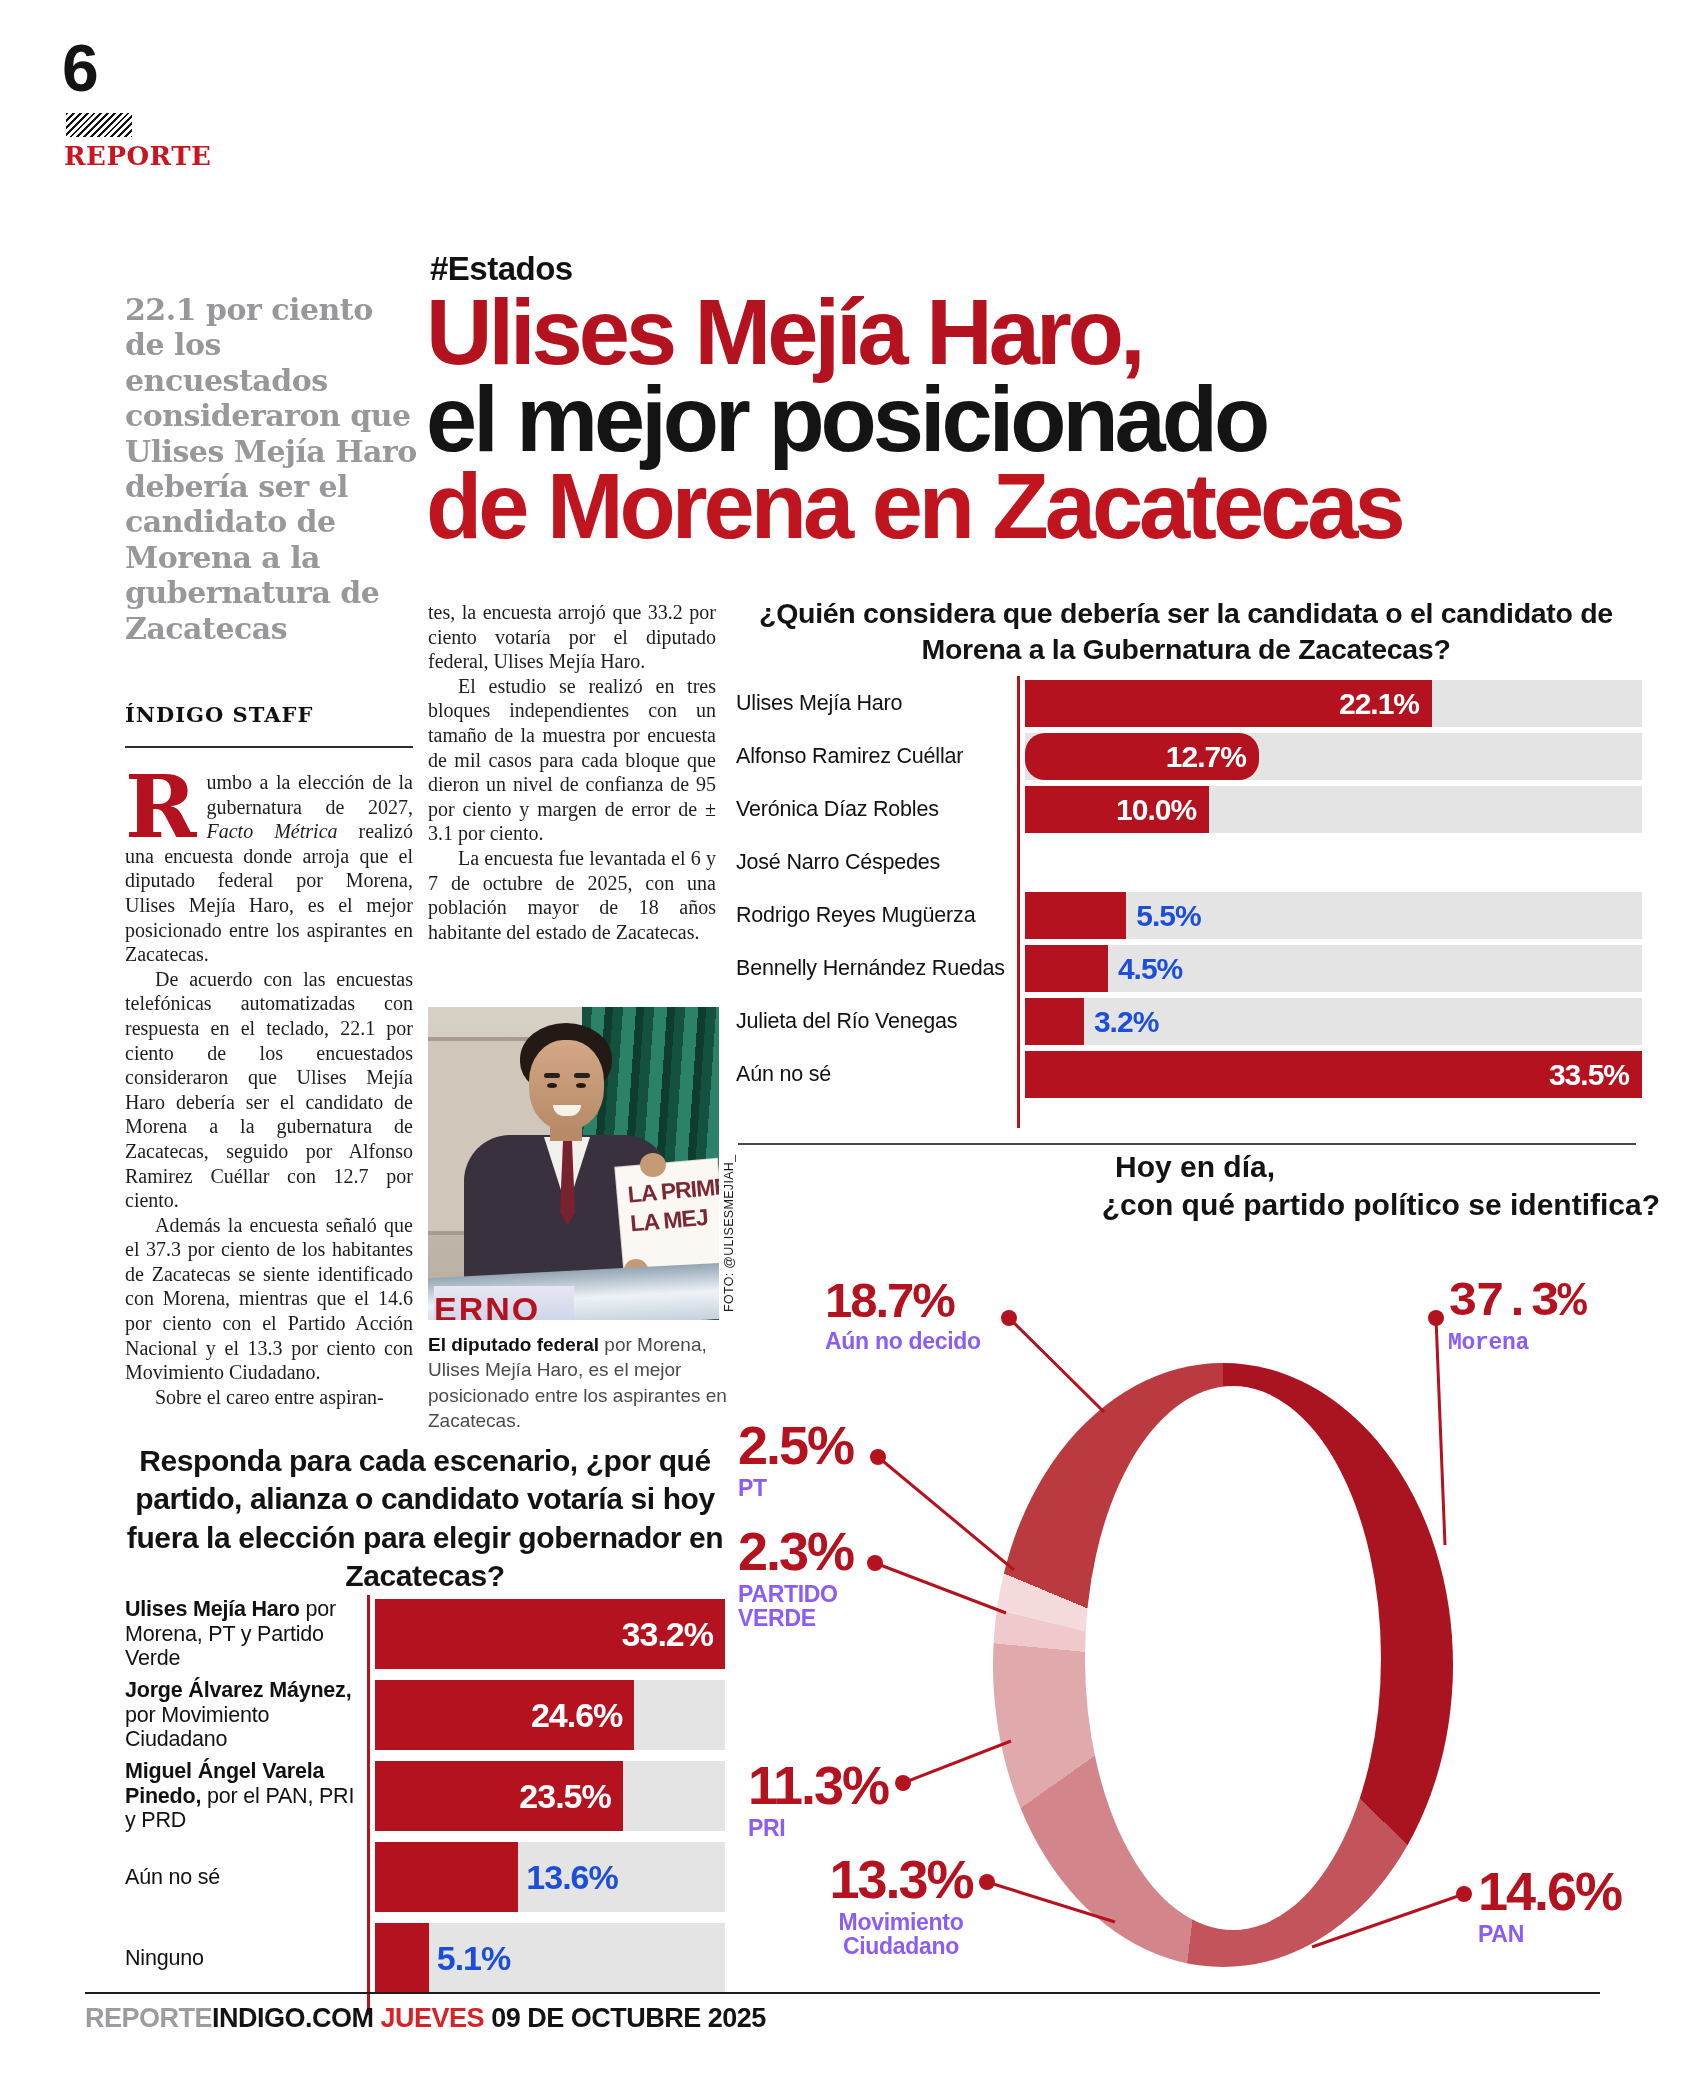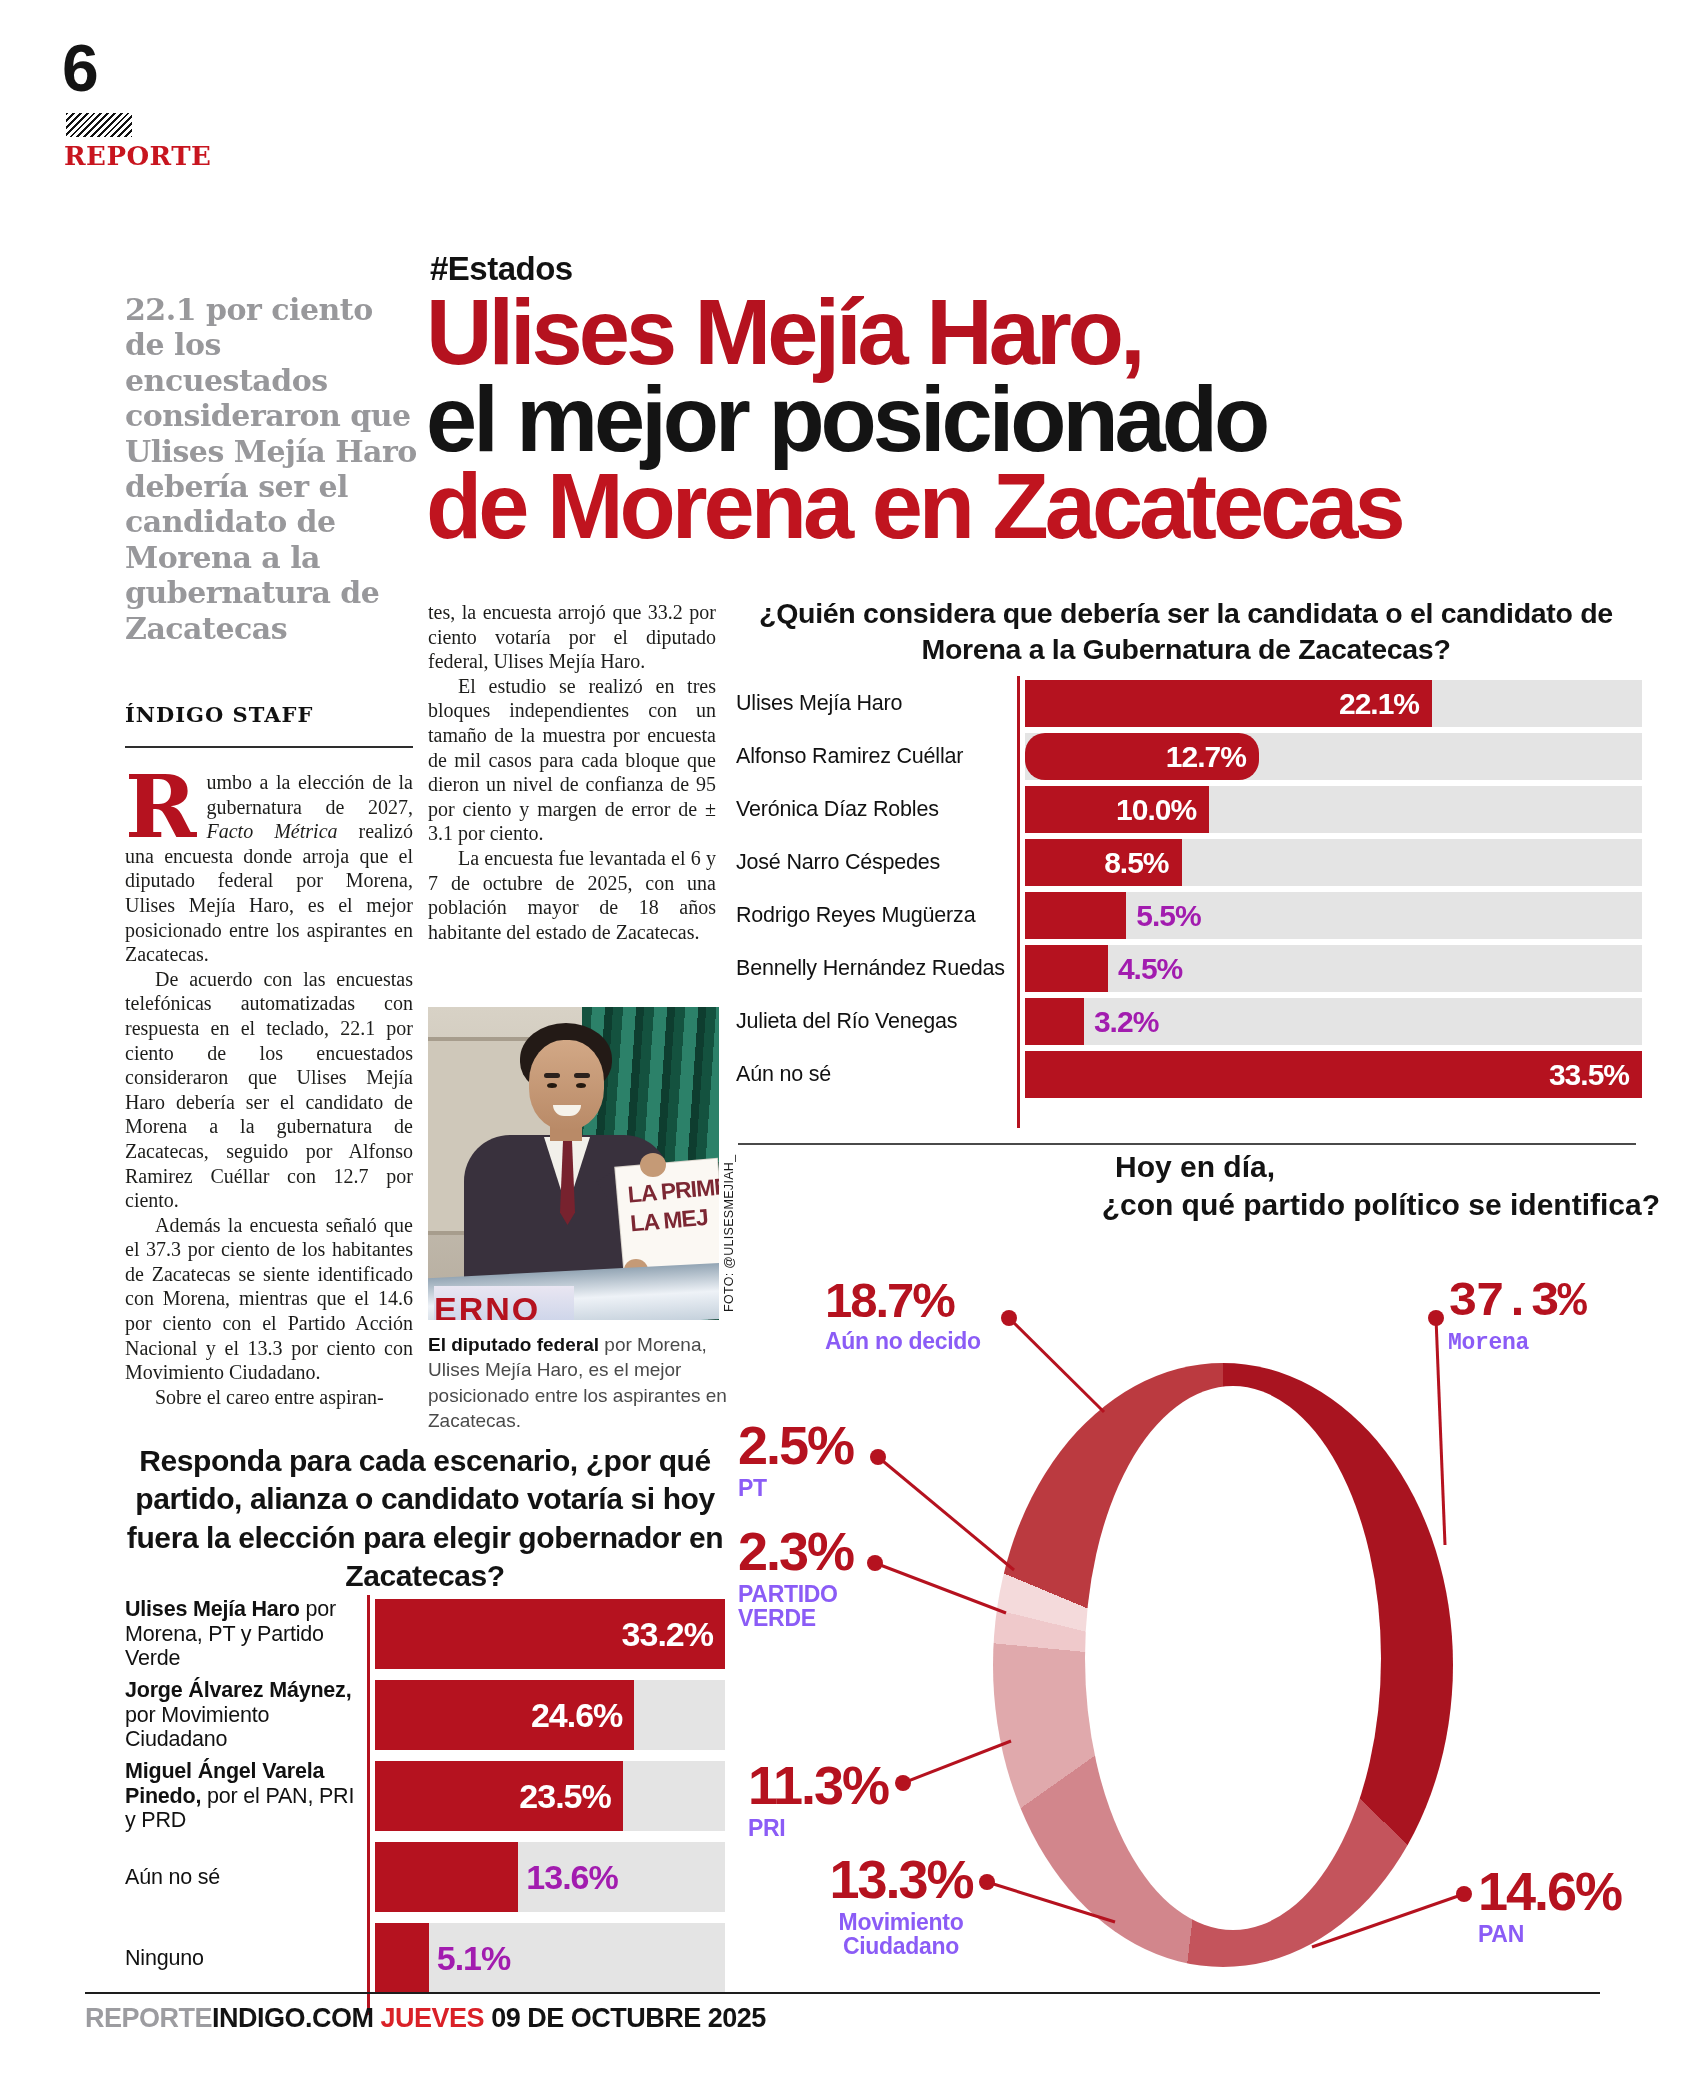--- a/index.html
+++ b/index.html
@@ -77,21 +77,21 @@
   .chart1{position:absolute;left:730px;top:596px;width:912px;}
   .c-title{width:100%;text-align:center;font-weight:bold;font-size:28.5px;line-height:1.25;
            color:#131313;letter-spacing:-.3px;}
   .c1rows{position:absolute;left:0;top:84px;width:100%;}
   .c1row{display:flex;align-items:center;height:47px;margin-bottom:6px;}
   .c1label{width:287px;font-size:21.5px;color:#111;letter-spacing:-.2px;padding-left:6px;box-sizing:border-box;}
   .track{position:relative;flex:1;height:100%;background:#e4e4e4;display:flex;align-items:center;margin-left:8px;}
   .bar{position:relative;height:100%;background:#b5121f;flex:none;}
   .val-in{position:absolute;right:13px;top:0;bottom:0;display:flex;align-items:center;
           color:#fff;font-weight:bold;font-size:30px;letter-spacing:-1px;}
-  .val-out{margin-left:10px;color:#a21caf;font-weight:bold;font-size:30px;letter-spacing:-1px;}
+  .val-out{margin-left:10px;color:#1d4ed8;font-weight:bold;font-size:30px;letter-spacing:-1px;}
   .c1redline{position:absolute;left:287px;top:80px;height:452px;width:3px;background:#b5121f;}
   .c1sep{position:absolute;left:8px;top:547px;width:898px;border-top:2px solid #4a4a4a;}
 
   
   .donut-panel{position:absolute;left:730px;top:1150px;width:930px;height:845px;}
   .d-title{position:absolute;top:0;width:100%;text-align:center;font-weight:bold;font-size:30px;color:#131313;}
   .d-title2{position:absolute;top:38px;width:100%;text-align:right;font-weight:bold;font-size:30px;color:#131313;}
   .donut{position:absolute;left:263px;top:213px;width:460px;height:604px;border-radius:50%;}
   .donut-hole{position:absolute;left:355px;top:236px;width:296px;height:544px;border-radius:50%;background:#fff;}
   .callouts{position:absolute;inset:0;pointer-events:none;}
@@ -201,25 +201,20 @@
       <div class="c1row">
         <div class="c1label">Verónica Díaz Robles</div>
         <div class="track">
             <div class="bar" style="width: 29.8507%;">
               <span class="val-in">10.0%</span>
             </div>
           </div>
       </div>
       <div class="c1row">
         <div class="c1label">José Narro Céspedes</div>
-        <div class="track">
-            <div class="bar" style="width: 25.3731%;">
-              <span class="val-in">8.5%</span>
-            </div>
-          </div>
       </div>
       <div class="c1row">
         <div class="c1label">Rodrigo Reyes Mugüerza</div>
         <div class="track">
             <div class="bar" style="width: 16.4179%;"></div>
             <span class="val-out">5.5%</span>
           </div>
       </div>
       <div class="c1row">
         <div class="c1label">Bennelly Hernández Ruedas</div>

